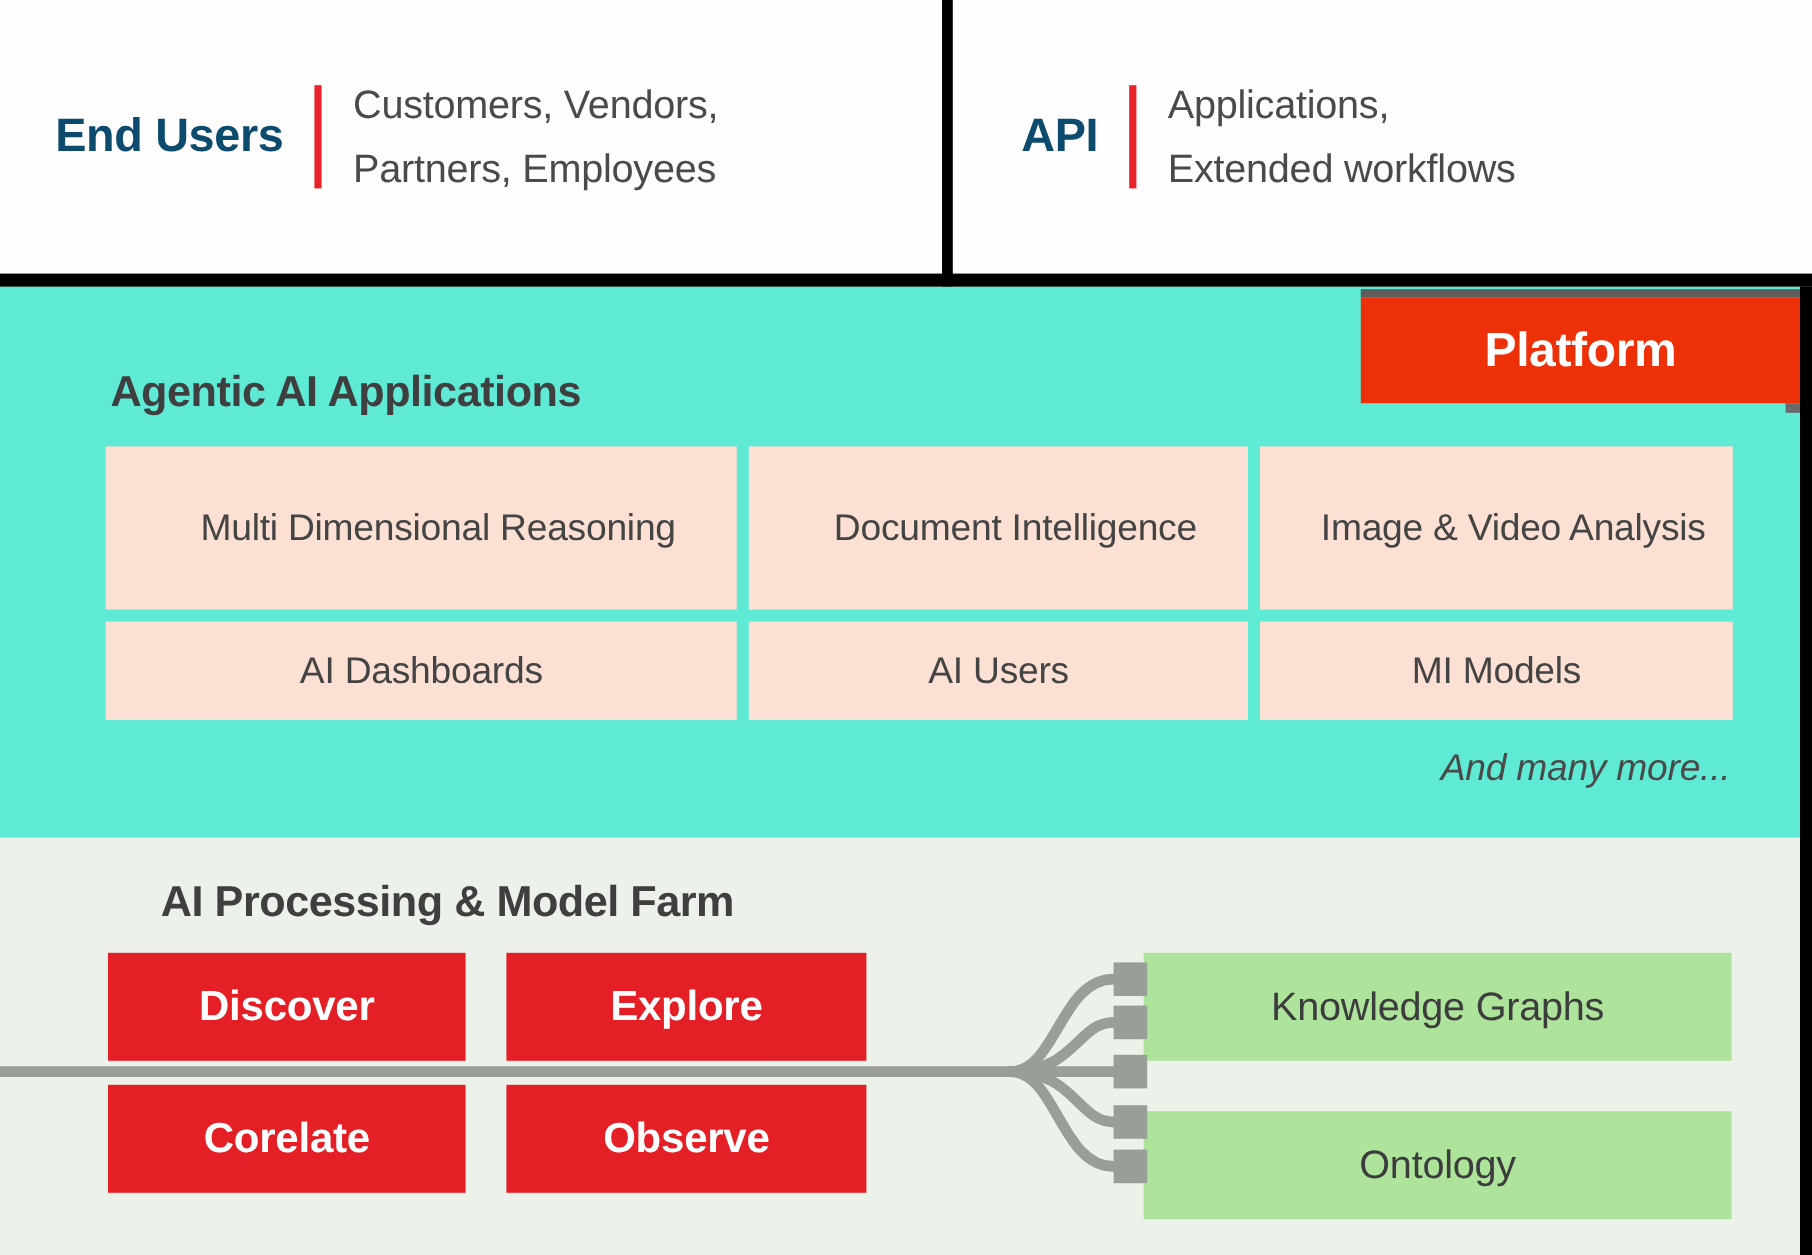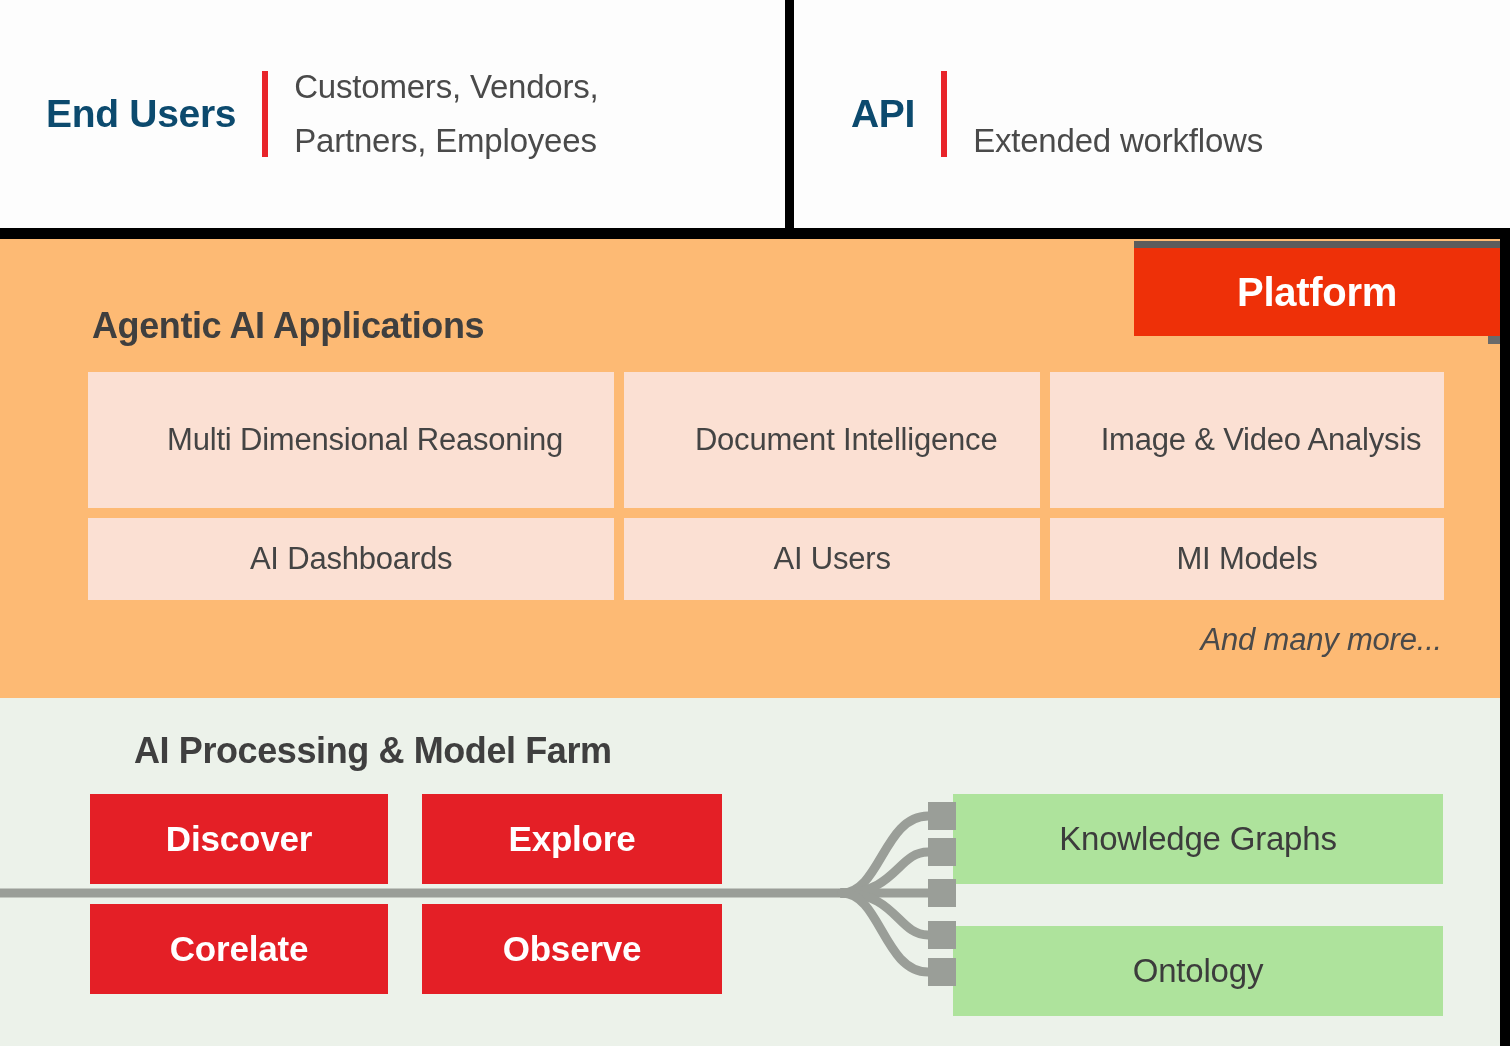--- a/index.html
+++ b/index.html
@@ -119,21 +119,21 @@
     width: 12px; height: 8px;
     background: #6a6a6a;
   }
 
   
   .apps-section {
     position: absolute;
     left: 0; top: 239px;
     width: 1500px;
     height: 577px;
-    background: #fdba74;
+    background: #5eead4;
   }
   .section-title {
     position: absolute;
     font-size: 36px;
     font-weight: bold;
     color: #3f3f3f;
     letter-spacing: -0.4px;
     white-space: nowrap;
   }
   .apps-title { left: 92px; top: 66px; }
@@ -239,21 +239,21 @@
       <span class="top-desc">
         <span>Customers, Vendors,</span><br>
         <span>Partners, Employees</span>
       </span>
     </div>
 
     <div class="top-cell right">
       <span class="top-label">API</span>
       <span class="top-rule"></span>
       <span class="top-desc">
-        <br>
+        <span>Applications,</span><br>
         <span>Extended workflows</span>
       </span>
     </div>
   </div>
 
   <div class="black-vbar"></div>
   <div class="black-hbar"></div>
   <div class="black-rail"></div>
 
   <div class="apps-section">

